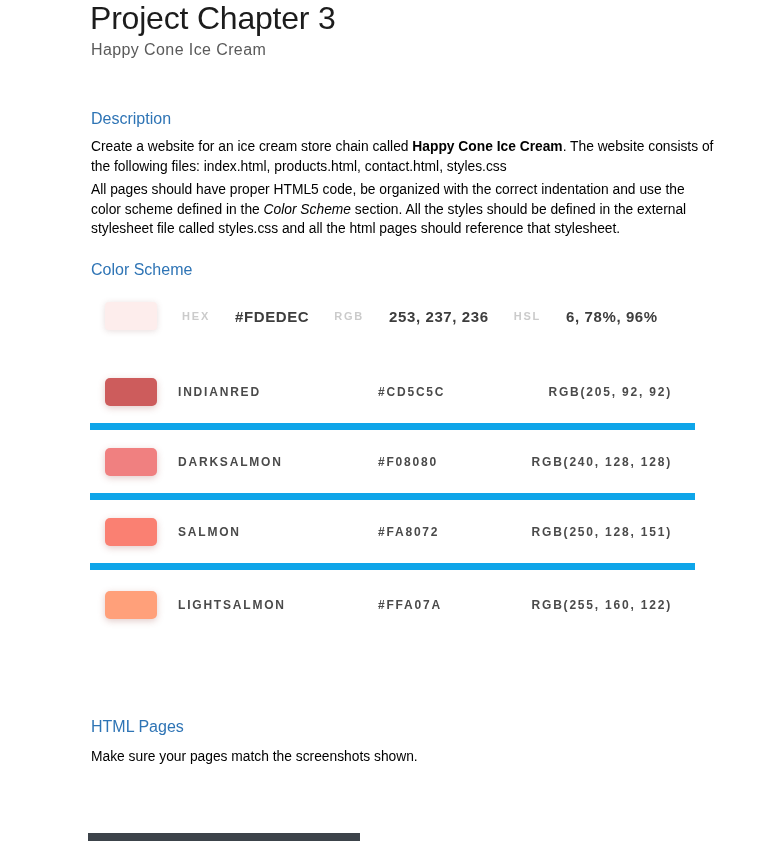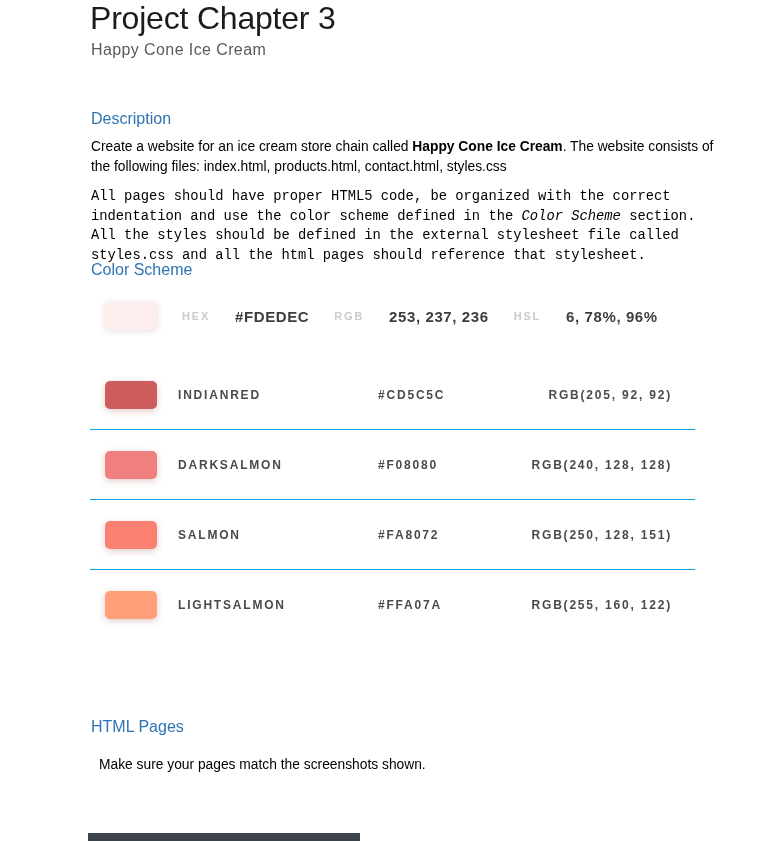--- a/index.html
+++ b/index.html
@@ -24,21 +24,21 @@
     font-size:16px;color:#2E74B5;font-weight:400;
   }
   .h-description{top:110px;}
   .h-colorscheme{top:261px;}
   .h-htmlpages{top:718px;}
   .para{
     left:91px;width:624px;
     font-size:13.8px;line-height:19.5px;color:#000000;
   }
   .p1{top:137px;}
-  .p2{top:187px;font-family:Liberation Mono, monospace;}
+  .p2{top:180px;}
   .p3{top:747px;}
   
   .hero-row{
     left:105px;top:301px;height:30px;width:600px;
     display:flex;align-items:center;gap:25px;
   }
   .hero-swatch{
     width:52px;height:28px;border-radius:4px;flex:0 0 auto;
     box-shadow:0 1px 6px rgba(120,60,60,0.18);
   }
@@ -50,21 +50,21 @@
   }
   
   .color-table{
     left:90px;top:360px;width:605px;
   }
   .color-row{
     height:70px;display:grid;
     grid-template-columns:73px 200px 151px 1fr;
     align-items:center;
     padding-left:15px;box-sizing:border-box;
-    border-bottom:1px solid #0ea5e9;
+    border-bottom:7px solid #0ea5e9;
   }
   .color-row:last-child{border-bottom:none;}
   .row-swatch{
     width:52px;height:28px;border-radius:5px;
     box-shadow:0 2px 7px rgba(150,70,60,0.28);
   }
   .row-name,.row-hex,.row-rgb{
     font-size:12px;font-weight:bold;color:#4a4a4a;letter-spacing:1.8px;
     white-space:nowrap;
   }
@@ -139,17 +139,17 @@
           <div class="row-swatch" style="background-color: rgb(255, 160, 122);"></div>
         </div>
       <div class="row-name">LIGHTSALMON</div>
       <div class="row-hex">#FFA07A</div>
       <div class="row-rgb">RGB(255, 160, 122)</div>
     </div>
 
   </div>
 
   <h2 class="abs section-heading h-htmlpages" style="margin:0;font-weight:400;">HTML Pages</h2>
-  <p class="abs para p3" style="margin:8px;">Make sure your pages match the screenshots shown.</p>
+  <p class="abs para p3" style="margin:0;">Make sure your pages match the screenshots shown.</p>
 
   <div class="abs bottom-edge-bar" style="background-color: rgb(60, 67, 74);"></div>
 
 </div>
 
 </body></html>

